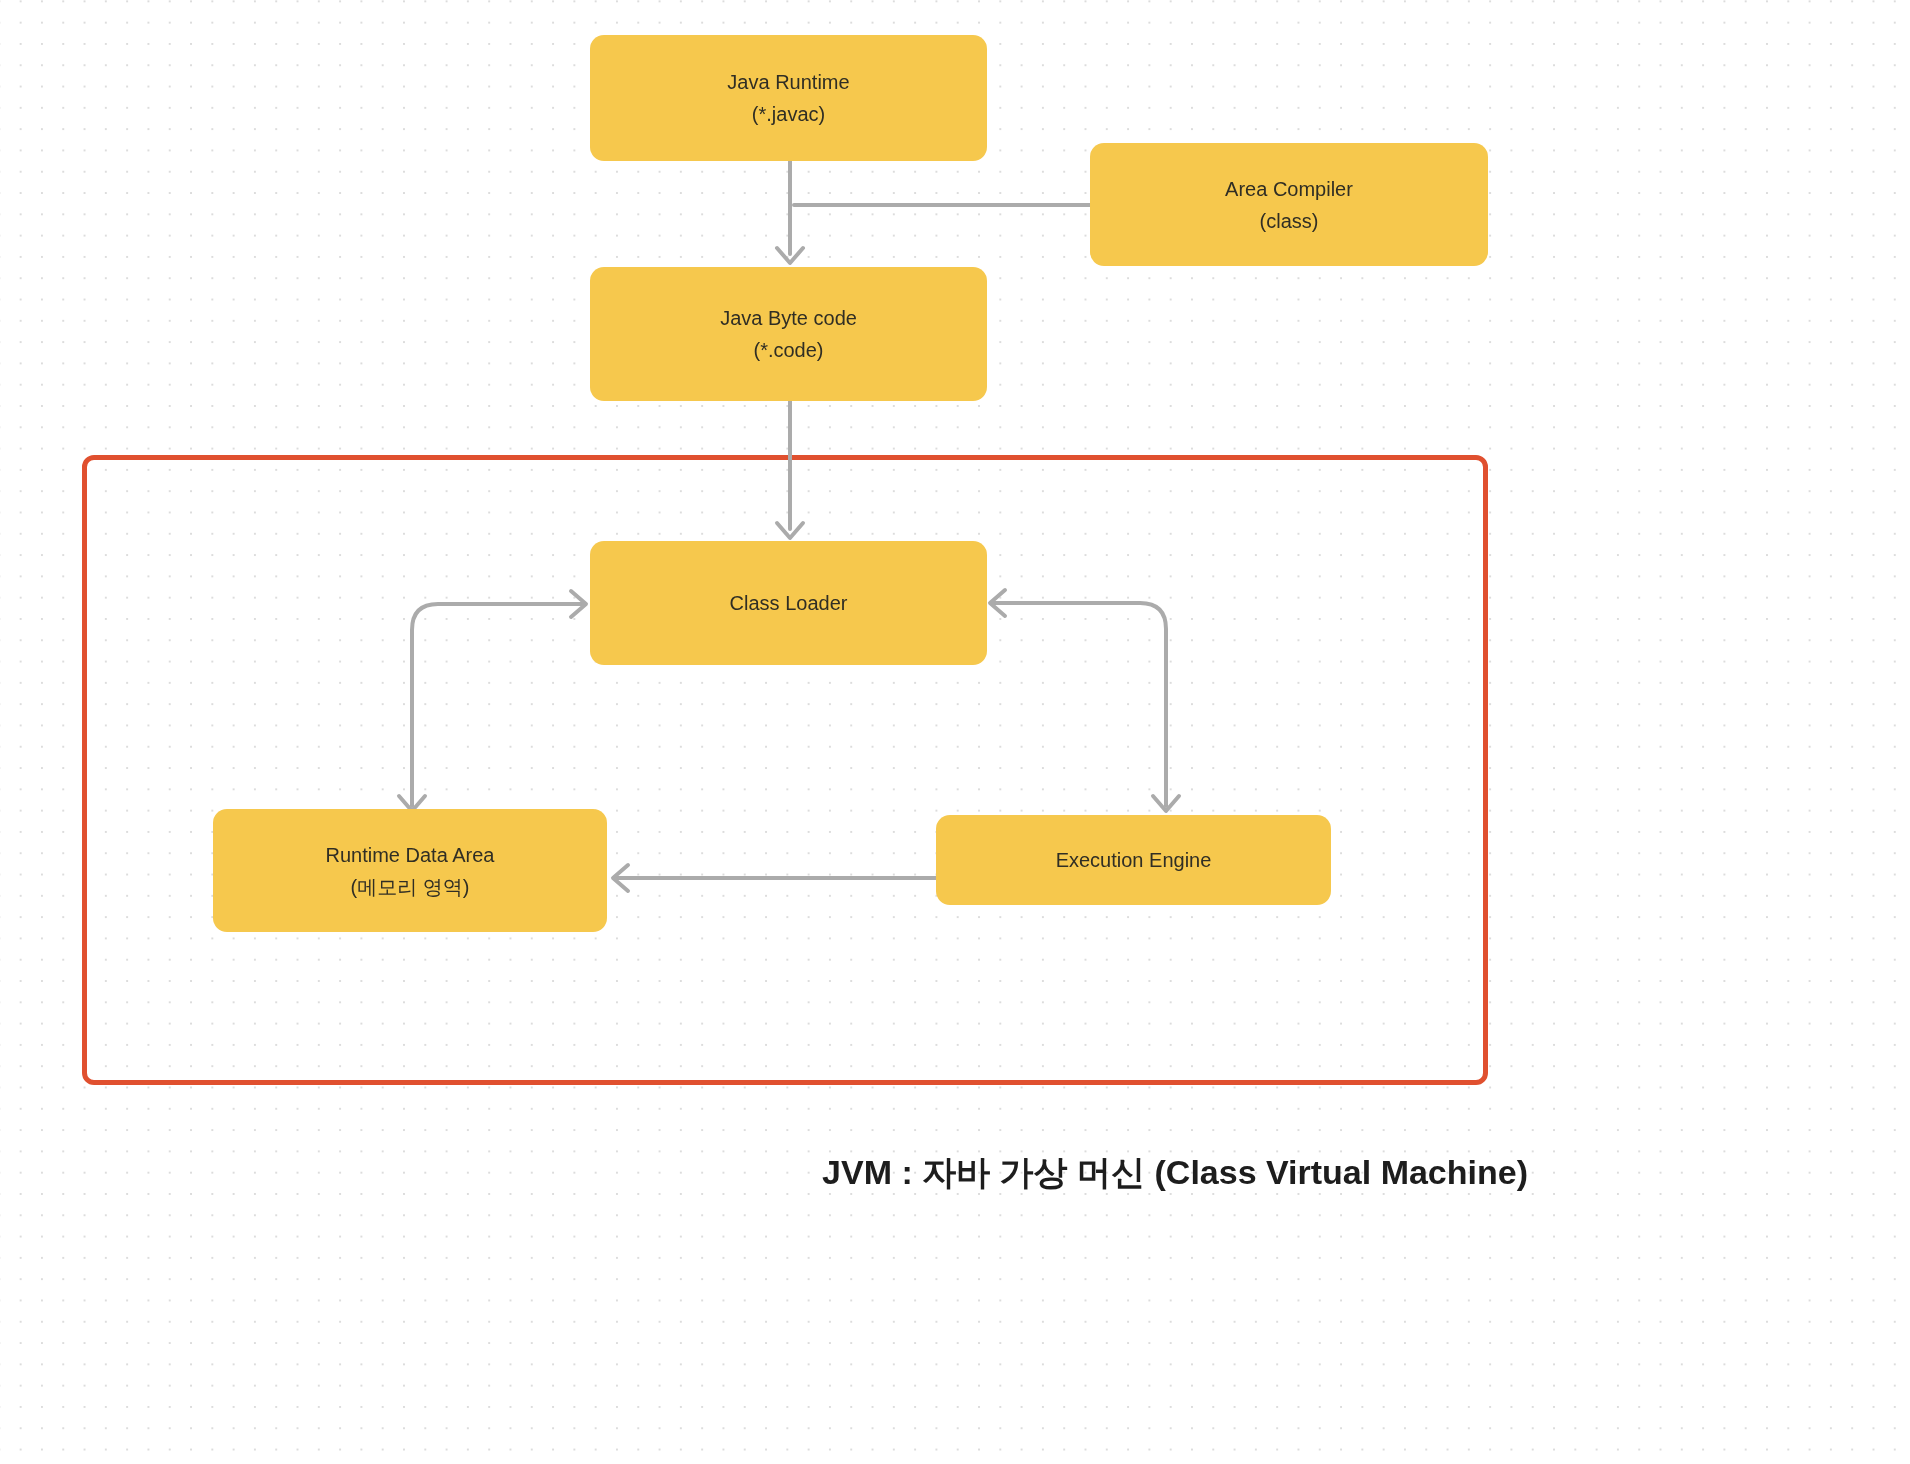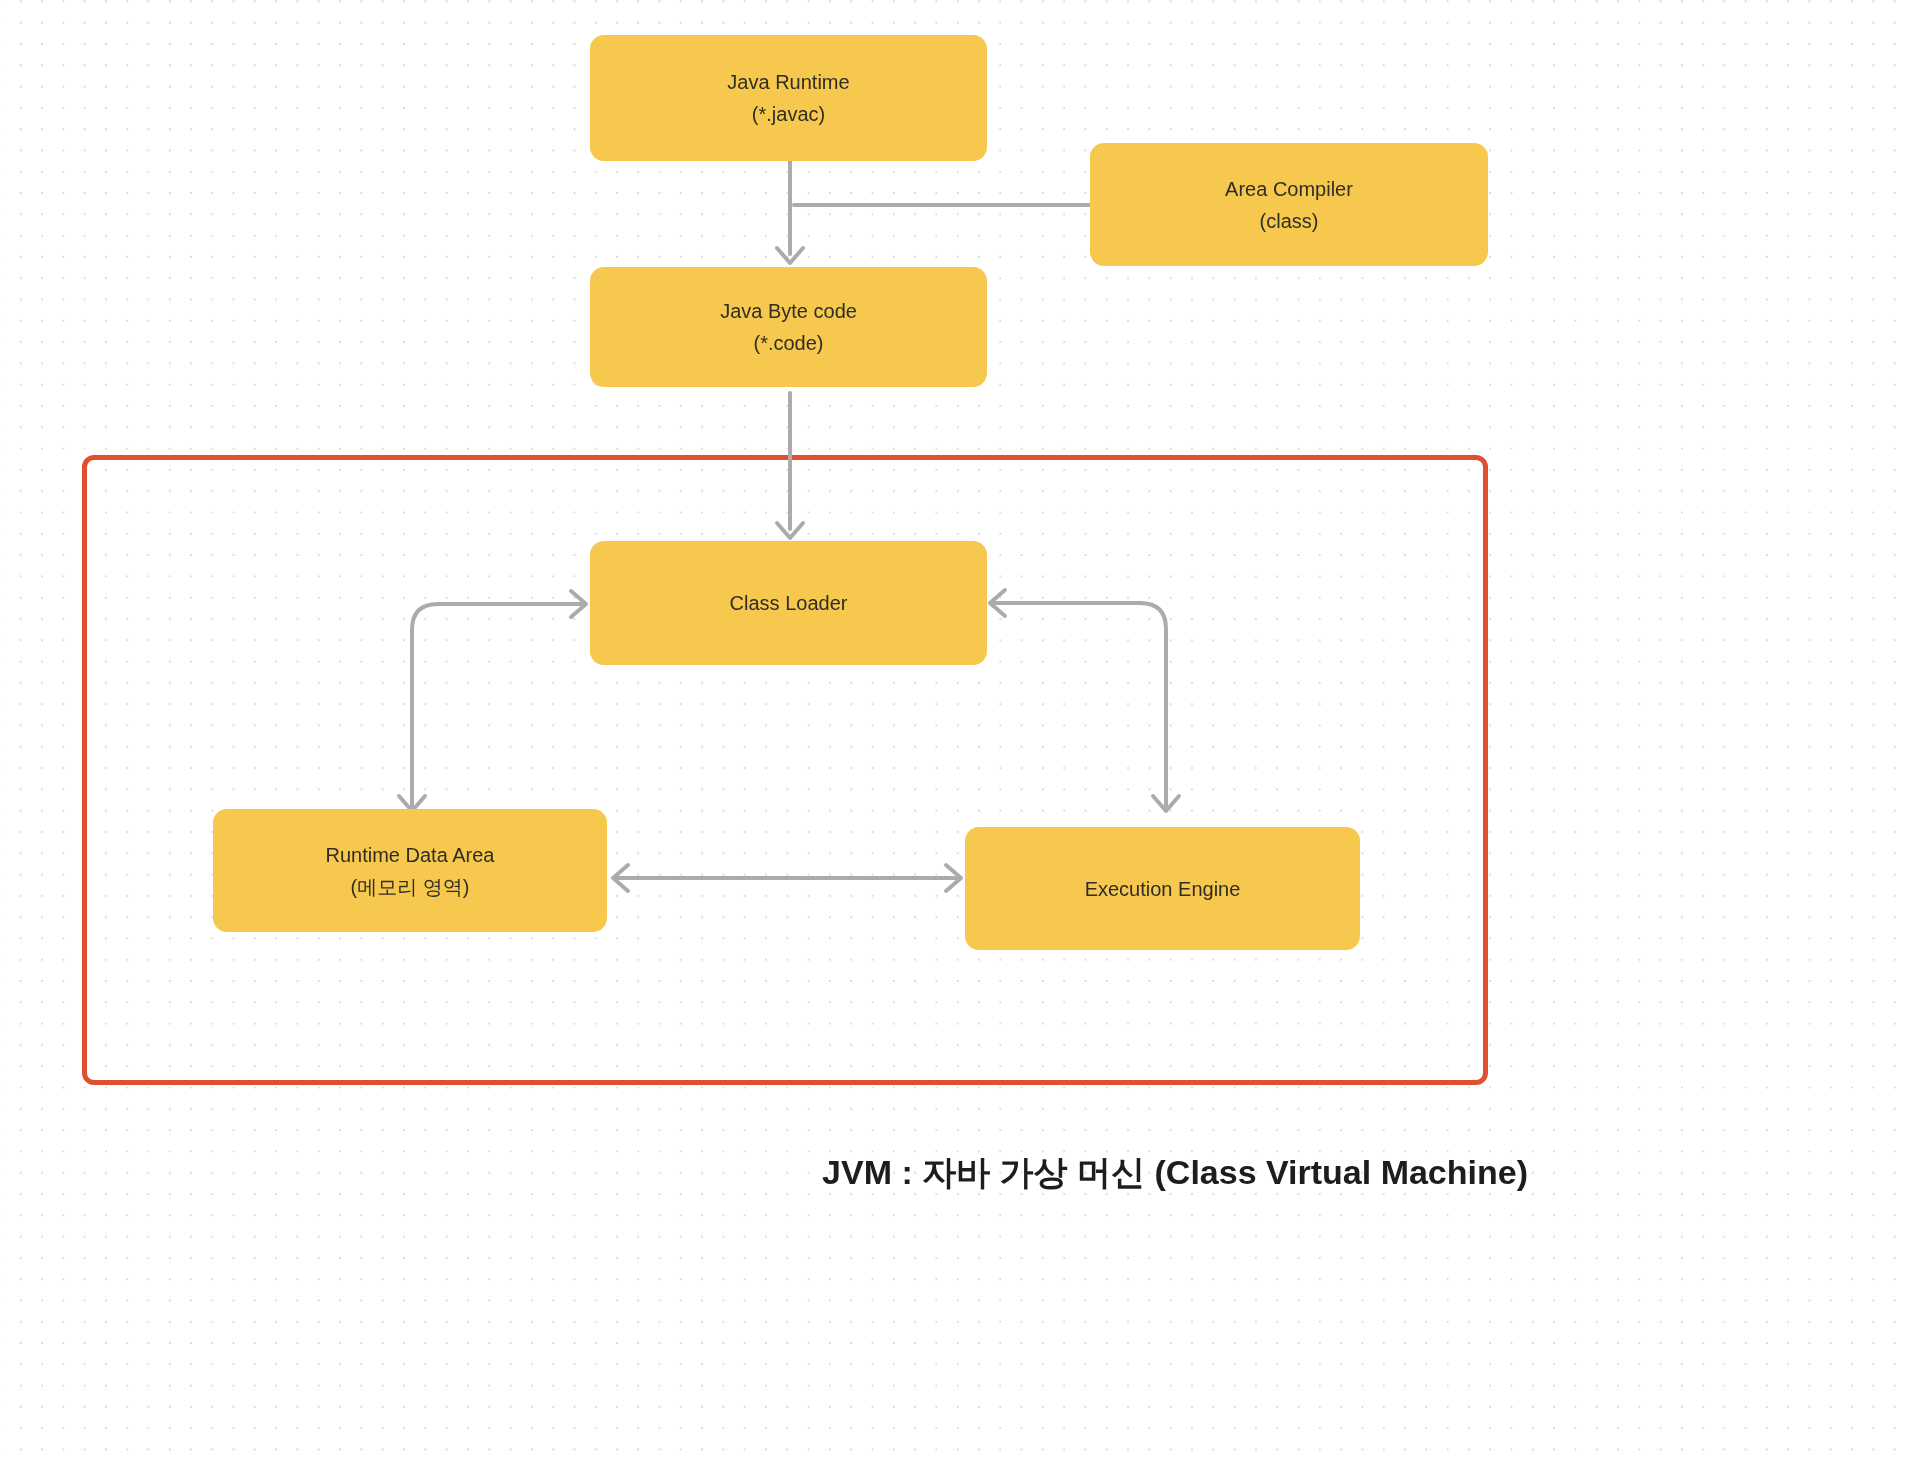--- a/index.html
+++ b/index.html
@@ -72,31 +72,31 @@
 <div class="node" style="left:590px;top:35px;width:397px;height:126px;">
   <span class="nline">Java Runtime</span>
   <span class="nline">(*.javac)</span>
 </div>
 
 <div class="node" style="left:1090px;top:143px;width:398px;height:123px;">
   <span class="nline">Area Compiler</span>
   <span class="nline">(class)</span>
 </div>
 
-<div class="node" style="left:590px;top:267px;width:397px;height:120px;">
+<div class="node" style="left:590px;top:267px;width:397px;height:134px;">
   <span class="nline">Java Byte code</span>
   <span class="nline">(*.code)</span>
 </div>
 
 <div class="node" style="left:590px;top:541px;width:397px;height:124px;">
   <span class="nline">Class Loader</span>
 </div>
 
 <div class="node" style="left:213px;top:809px;width:394px;height:123px;">
   <span class="nline">Runtime Data Area</span>
   <span class="nline">(메모리 영역)</span>
 </div>
 
-<div class="node" style="left:965px;top:815px;width:395px;height:123px;margin-top:12px;">
+<div class="node" style="left:936px;top:815px;width:395px;height:90px;">
   <span class="nline">Execution Engine</span>
 </div>
 
 <div class="caption">JVM : 자바 가상 머신 (Class Virtual Machine)</div>
 
 </body></html>

